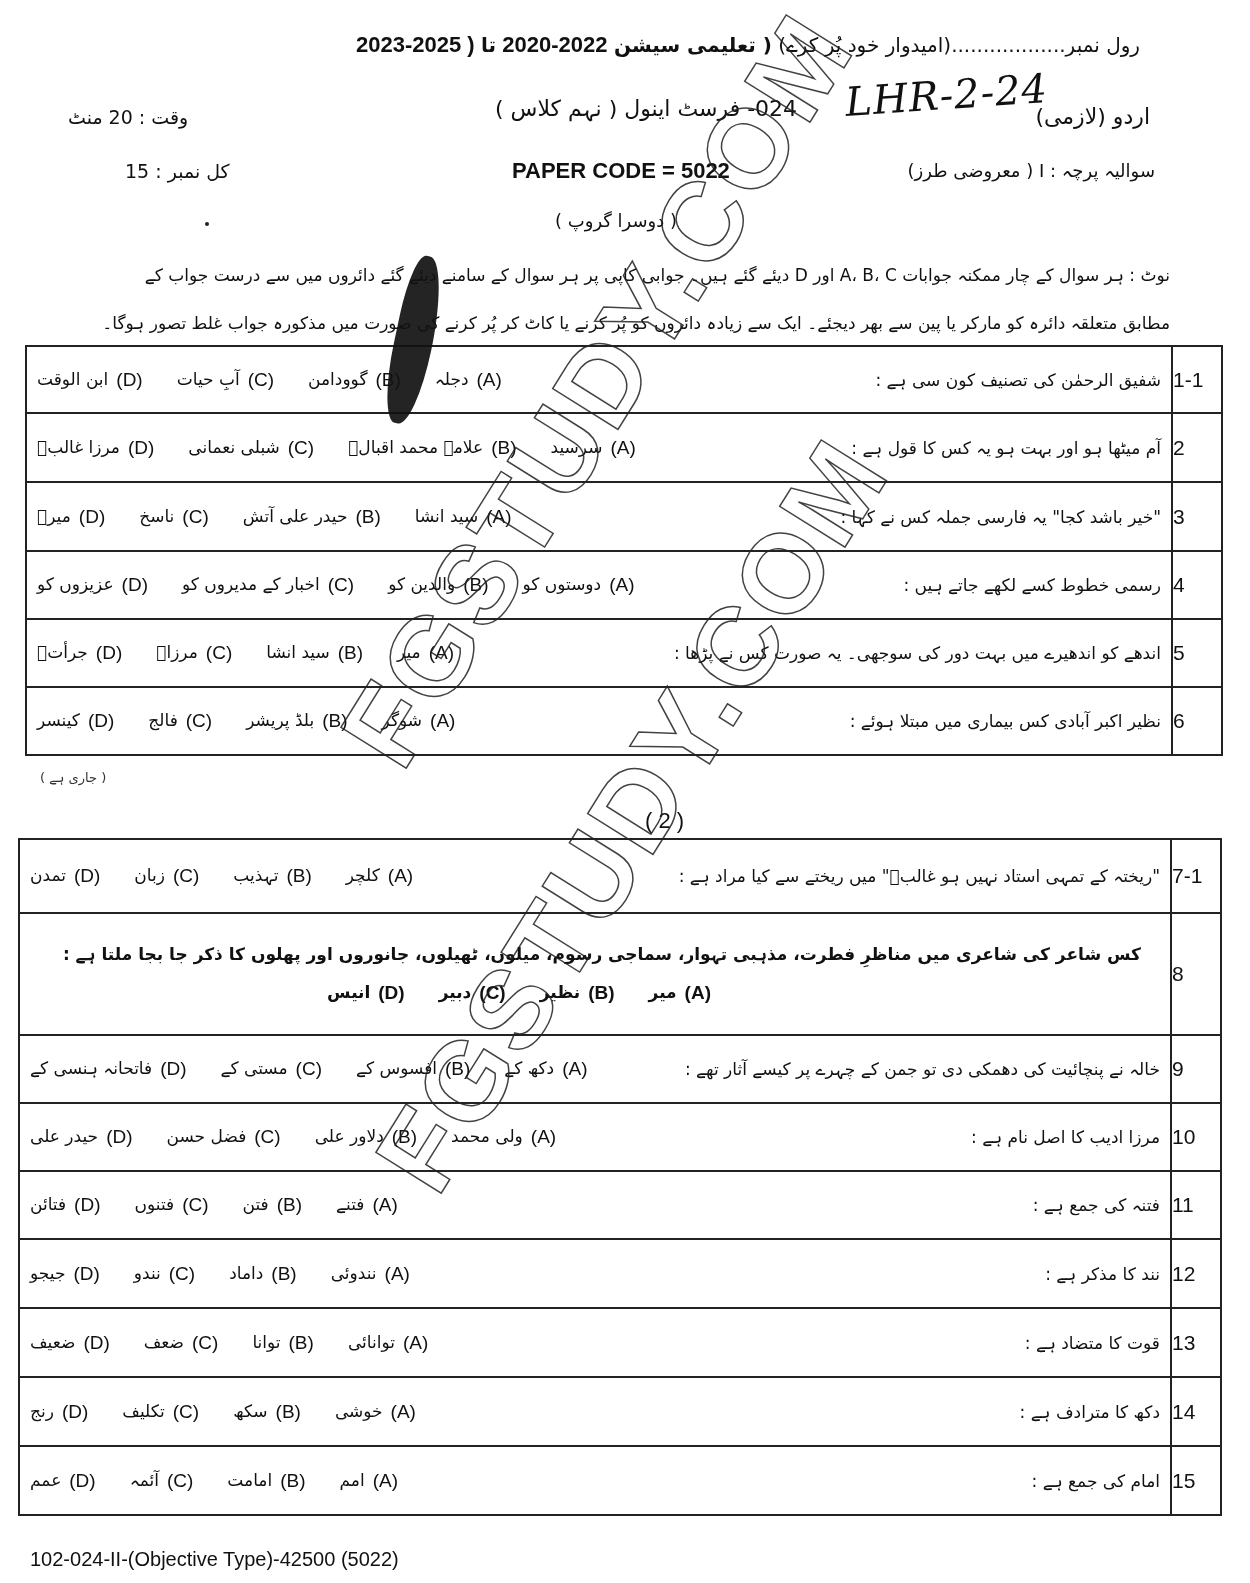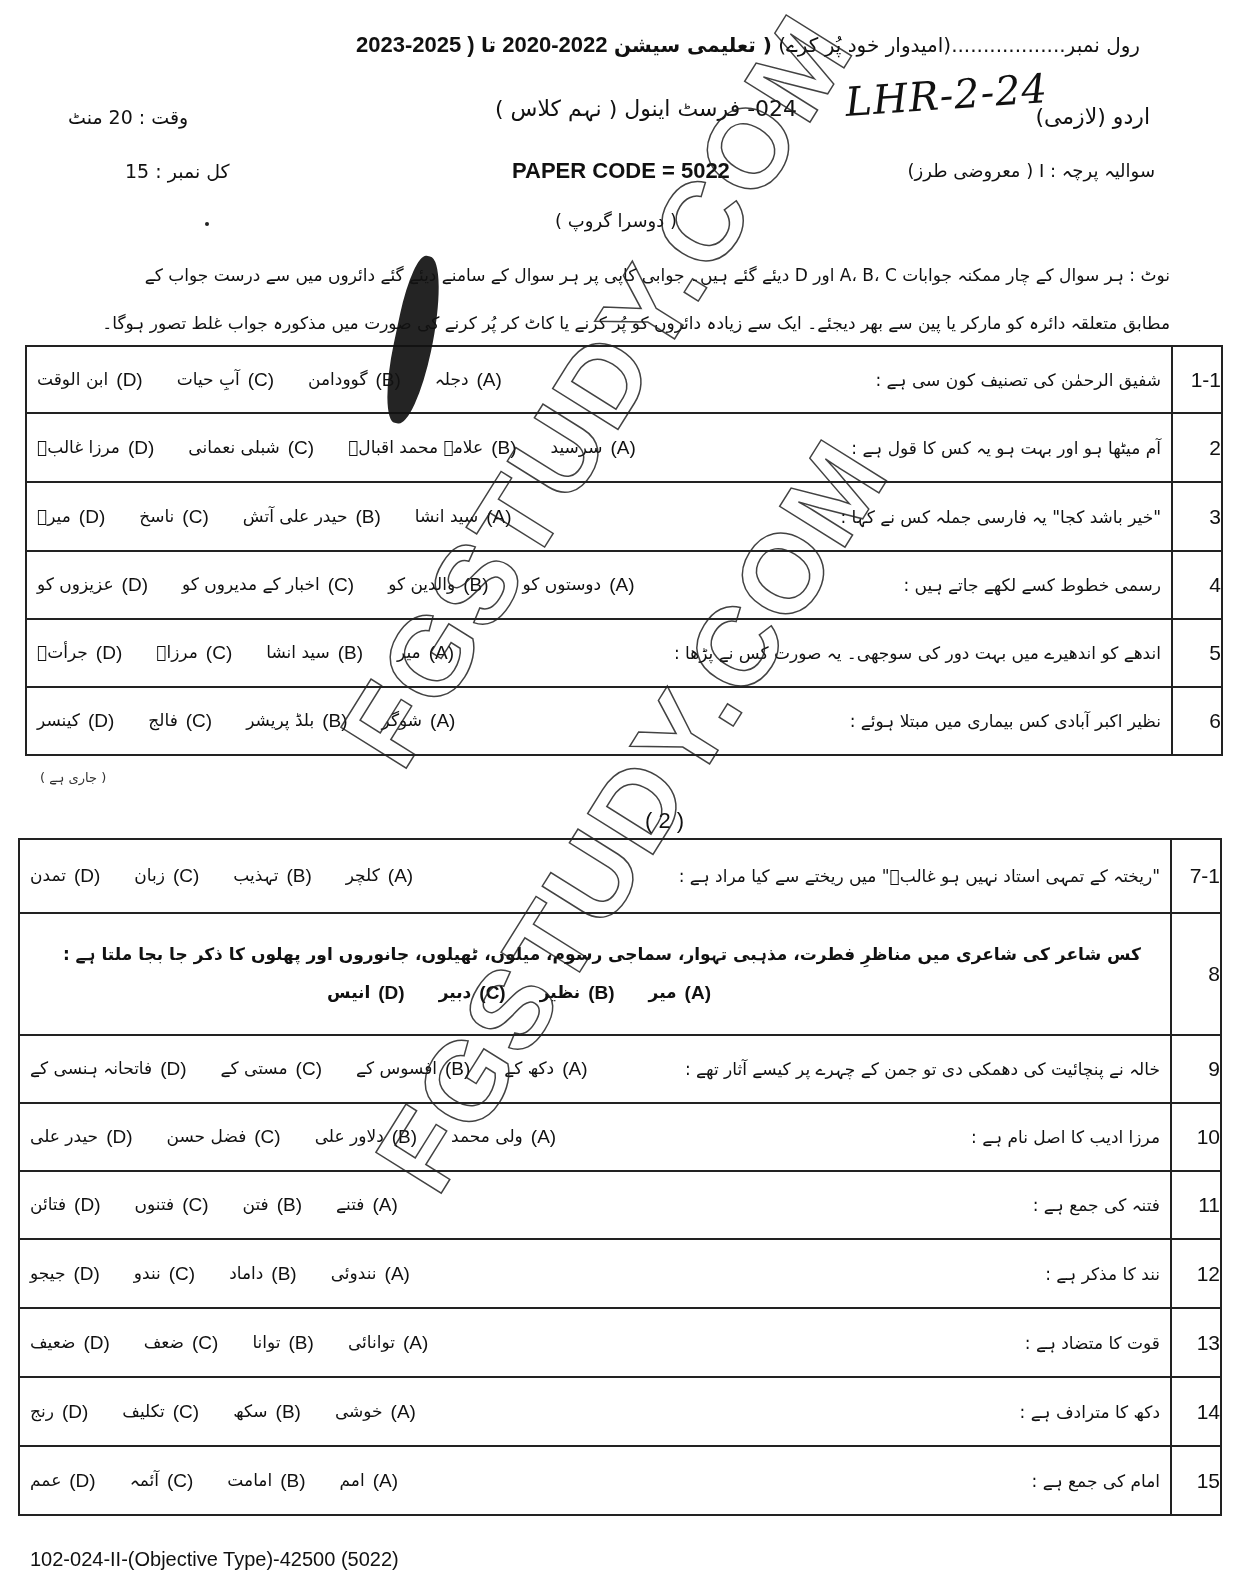--- a/index.html
+++ b/index.html
@@ -20,21 +20,21 @@
   .marks { top:160px; left:125px; font-size:19px; direction:rtl; white-space:nowrap; }
   .group { top:210px; left:555px; font-size:18px; direction:rtl; white-space:nowrap; }
   .dot { top:222px; left:205px; width:4px; height:4px; background:#222; border-radius:50%; }
 
   .note1 { top:265px; left:95px; width:1075px; font-size:17px; direction:rtl; text-align:right; white-space:nowrap; }
   .note2 { top:313px; left:85px; width:1085px; font-size:17px; direction:rtl; text-align:right; white-space:nowrap; }
 
   
   table.q { position:absolute; border-collapse:collapse; direction:rtl; }
   table.q td { border:2px solid #222; vertical-align:middle; padding:0; }
-  table.q td.num { width:48px; text-align:right; font-family:"Liberation Sans", sans-serif; font-size:21px; direction:ltr; }
+  table.q td.num { width:48px; text-align:left; font-family:"Liberation Sans", sans-serif; font-size:21px; direction:ltr; }
   table.q td.body { position:relative; }
   .qrow-inner { display:flex; flex-direction:row; align-items:center; justify-content:space-between; padding:0 10px; font-size:17px; white-space:nowrap; }
   .qtext { direction:rtl; }
   .opts { display:flex; flex-direction:row; gap:34px; direction:rtl; }
   .opt { display:inline-flex; flex-direction:row; gap:8px; direction:rtl; }
   .opt .lbl { font-family:"Liberation Sans", sans-serif; font-size:19px; direction:ltr; unicode-bidi:isolate; }
   .qrow-stack { padding:6px 29px; font-size:17px; white-space:nowrap;font-weight:bold; }
   .qrow-stack .opts { margin-top:18px; margin-right:430px; }
 
   .continued { top:770px; left:40px; font-size:13px; color:#333; direction:rtl; }

